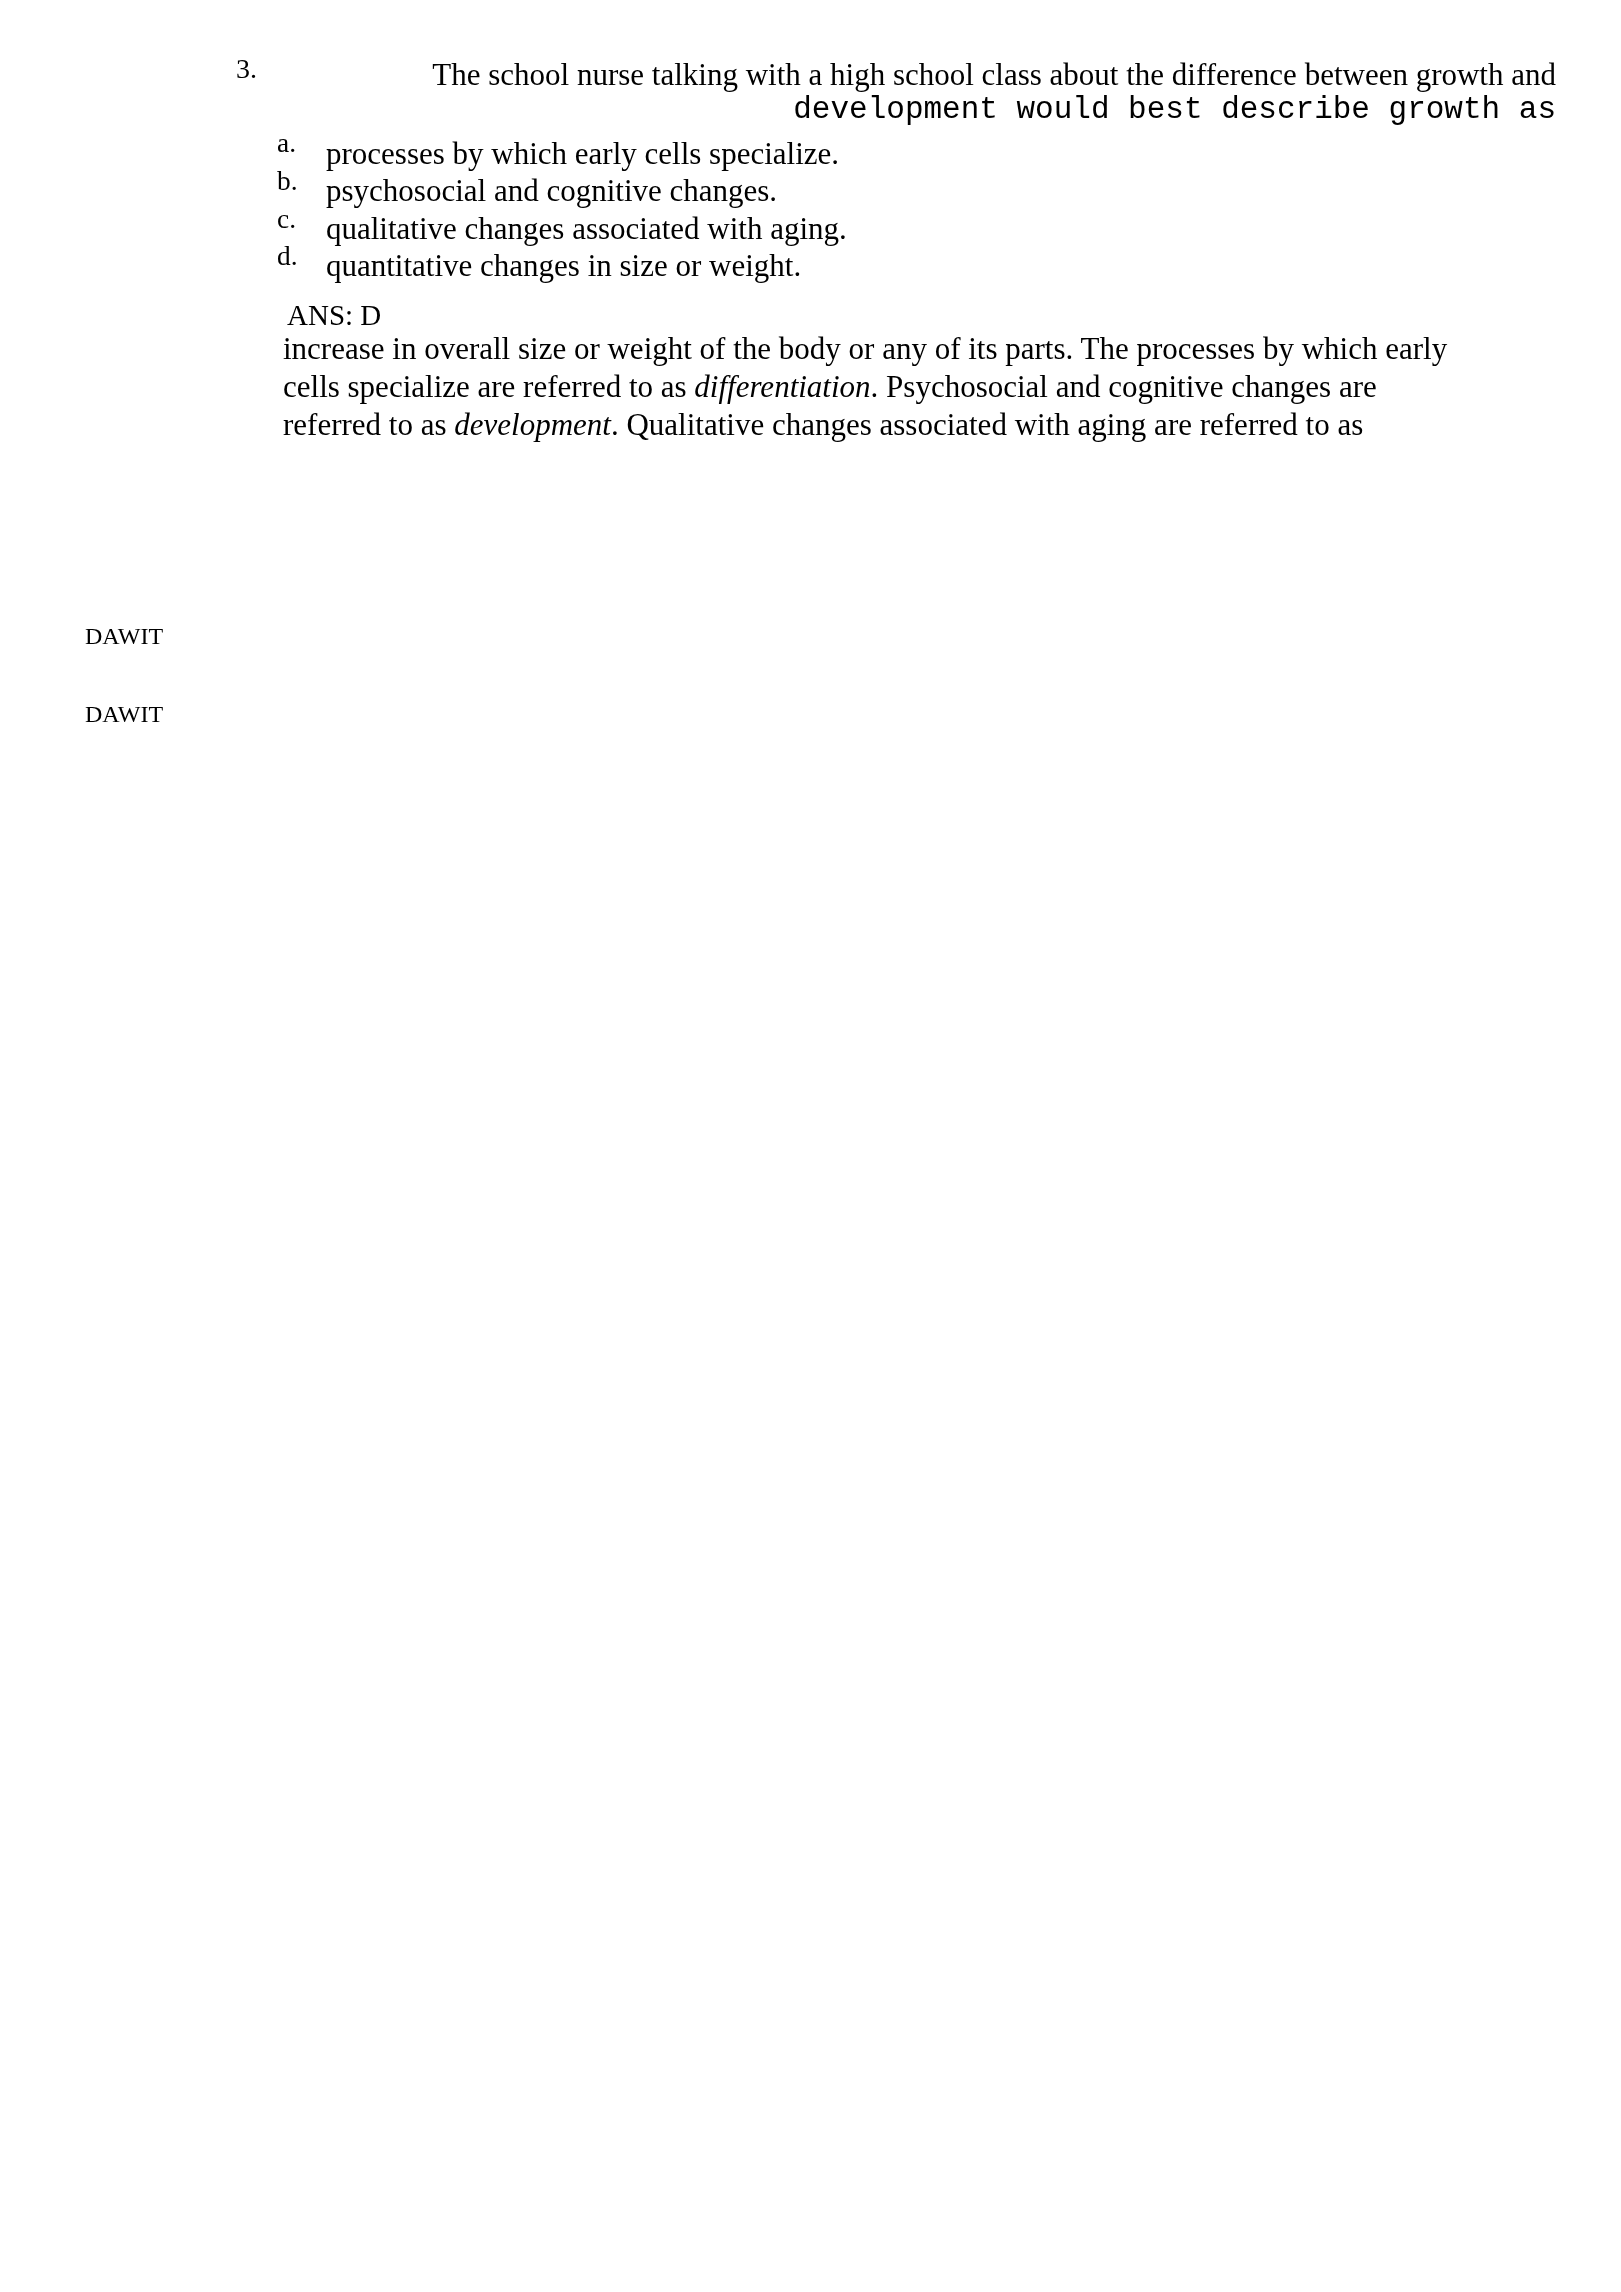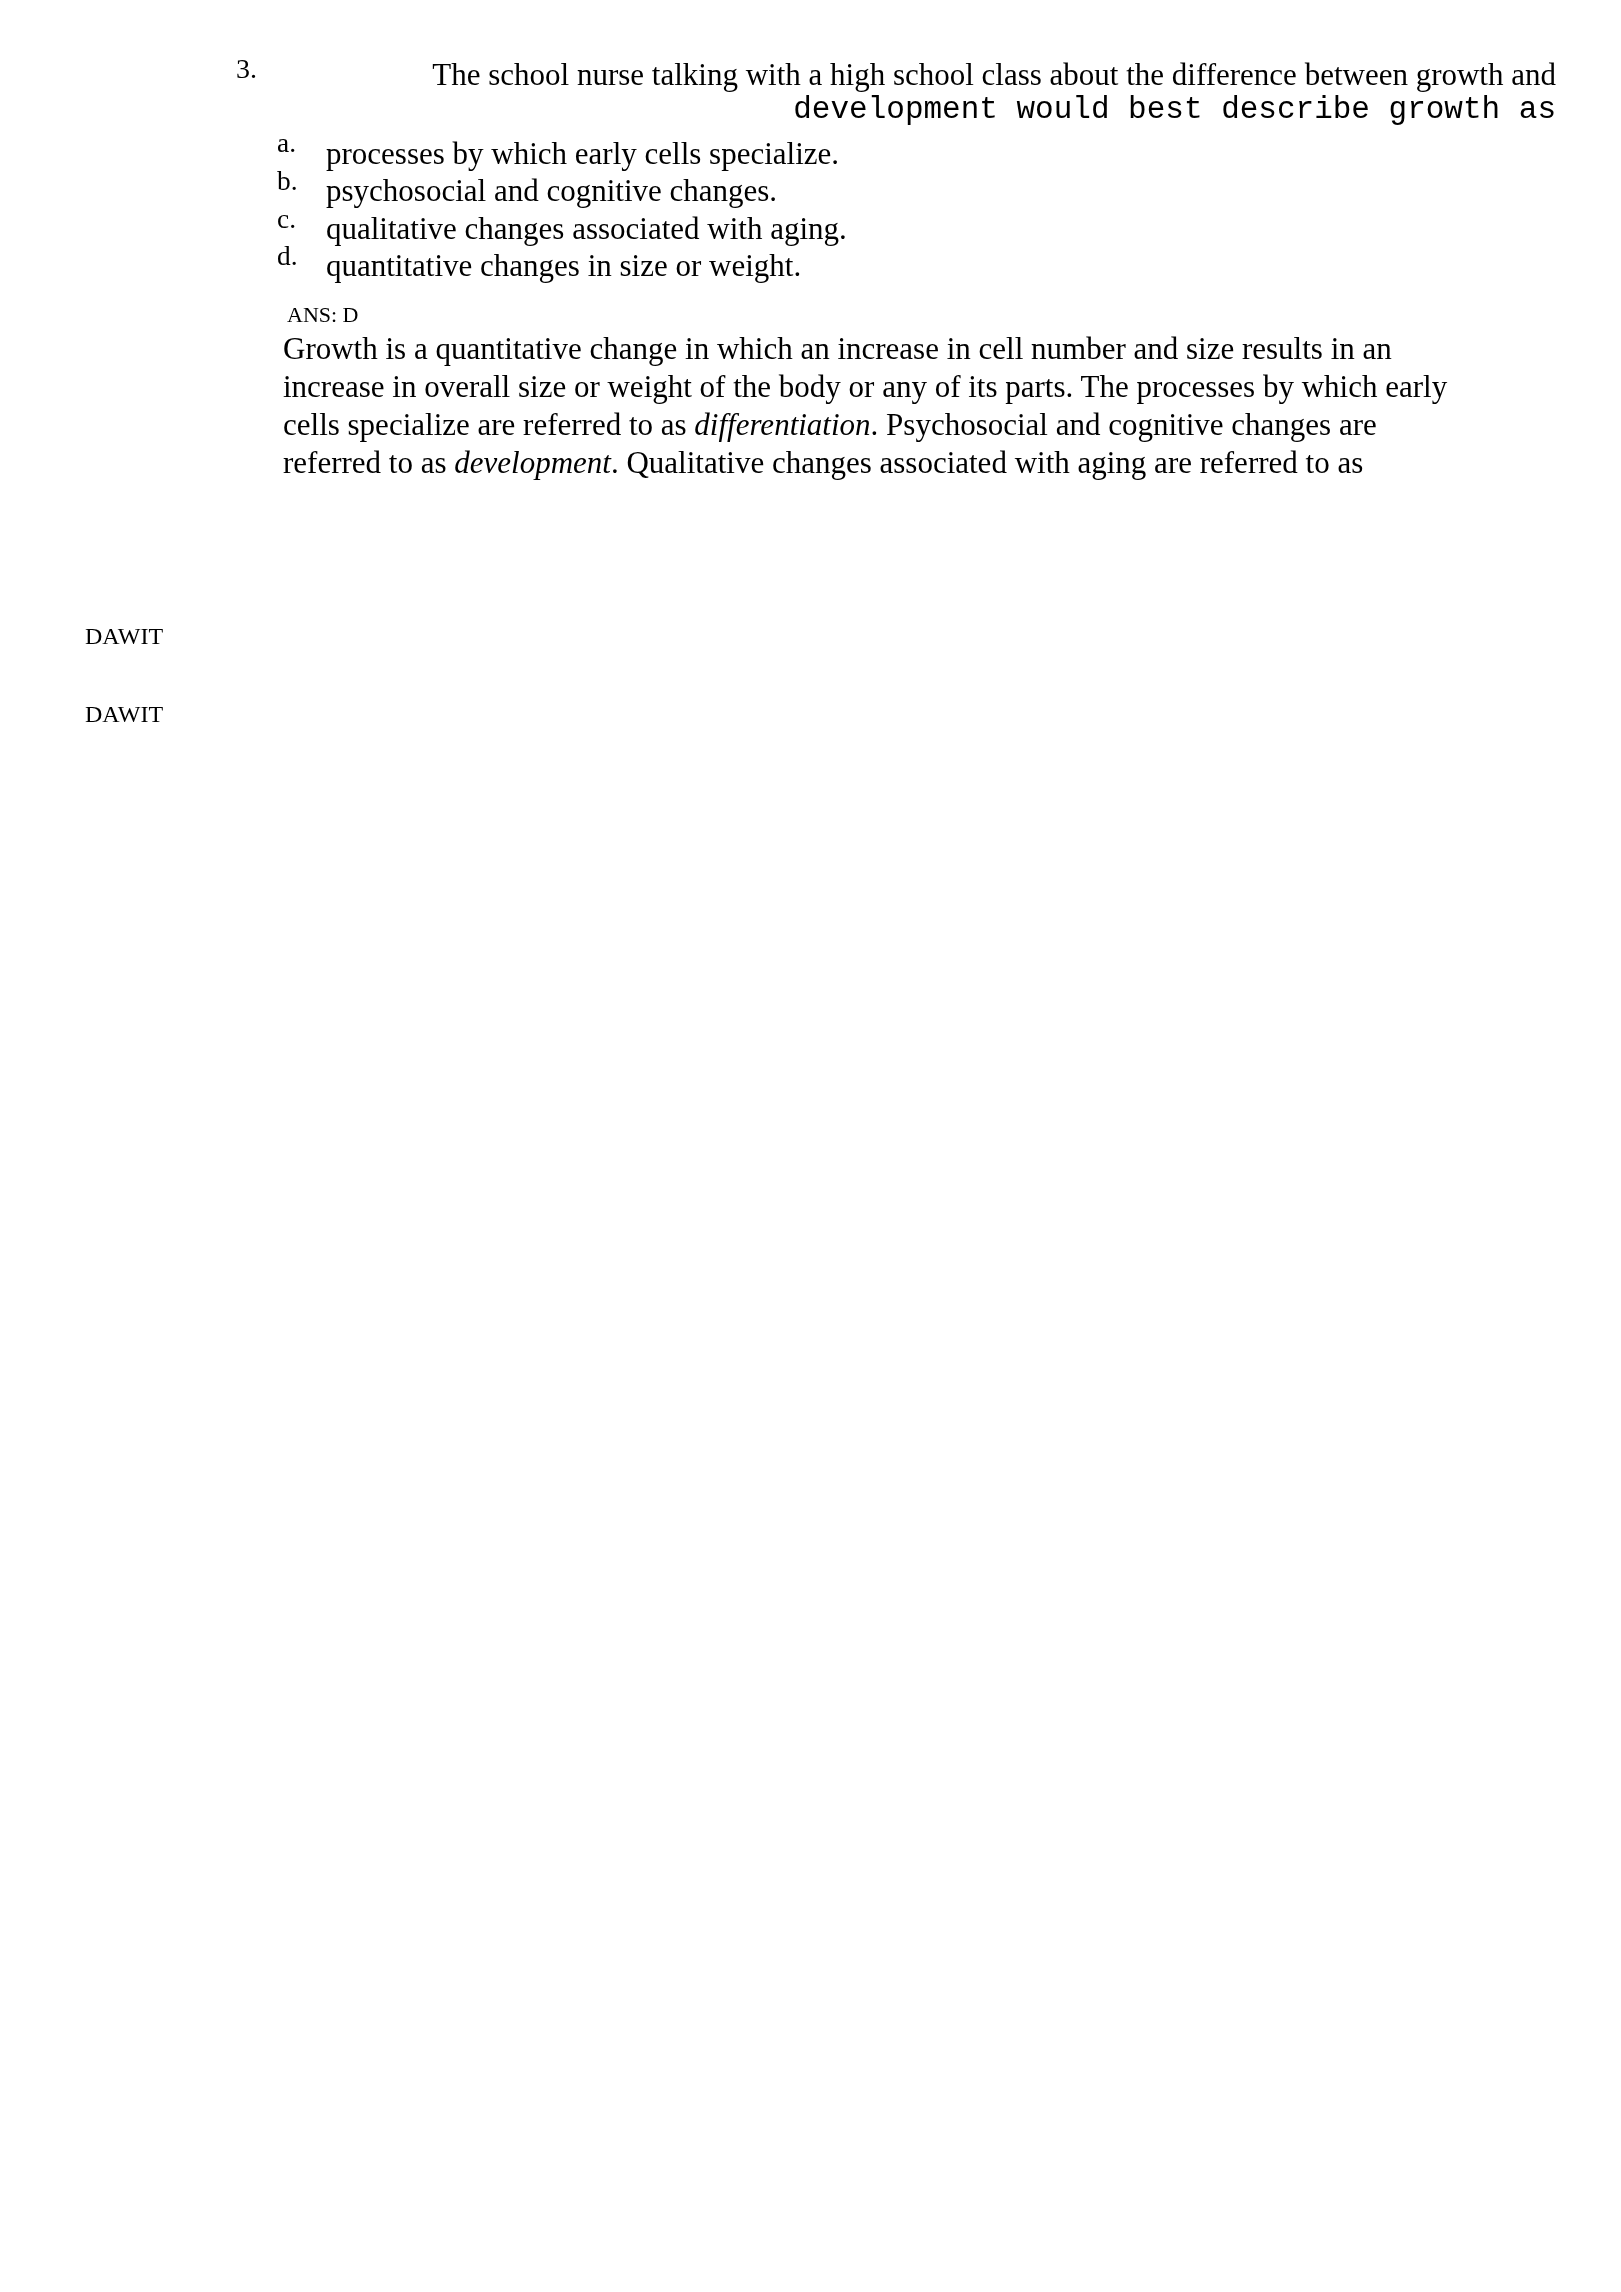--- a/index.html
+++ b/index.html
@@ -29,21 +29,21 @@
       font-size: 27.4px;
       line-height: 38px;
     }
     .opt-text {
       font-size: 31px;
       line-height: 38px;
       white-space: nowrap;
       margin-top: 12px;
     }
     .ans {
-      font-size: 22px;
+      font-size: 29px;
       line-height: 38px;
     }
     .explain {
       font-size: 31px;
       line-height: 38px;
       width: 1255px;
     }
     .explain .line { display: block; white-space: nowrap; }
     .explain em { font-style: italic; }
     .footer-label {
@@ -73,23 +73,20 @@
   <div class="abs opt-text" style="left:326px; top:198px;">qualitative changes associated with aging.</div>
 
   <div class="abs opt-letter" style="left:277px; top:237px;">d.</div>
   <div class="abs opt-text" style="left:326px; top:235px;">quantitative changes in size or weight.</div>
 </div>
 
 <div class="abs ans" style="left:287px; top:296px;">ANS: D</div>
 
 <div class="abs explain" style="left:283px; top:330px;">
   <span class="line">
-    <span>Growth is a quantitative change in which an increase in cell number and size results in an</span>
-  </span>
-  <span class="line">
     <span>increase in overall size or weight of the body or any of its parts. The processes by which early</span>
   </span>
   <span class="line"><span>cells specialize are referred to as </span><em>differentiation</em><span>. Psychosocial and cognitive changes are</span></span>
   <span class="line"><span>referred to as </span><em>development</em><span>. Qualitative changes associated with aging are referred to as</span></span>
 </div>
 
 <div class="abs footer-label" style="left:85px; top:625px;">DAWIT</div>
 <div class="abs footer-label" style="left:85px; top:703px;">DAWIT</div>
 
 

